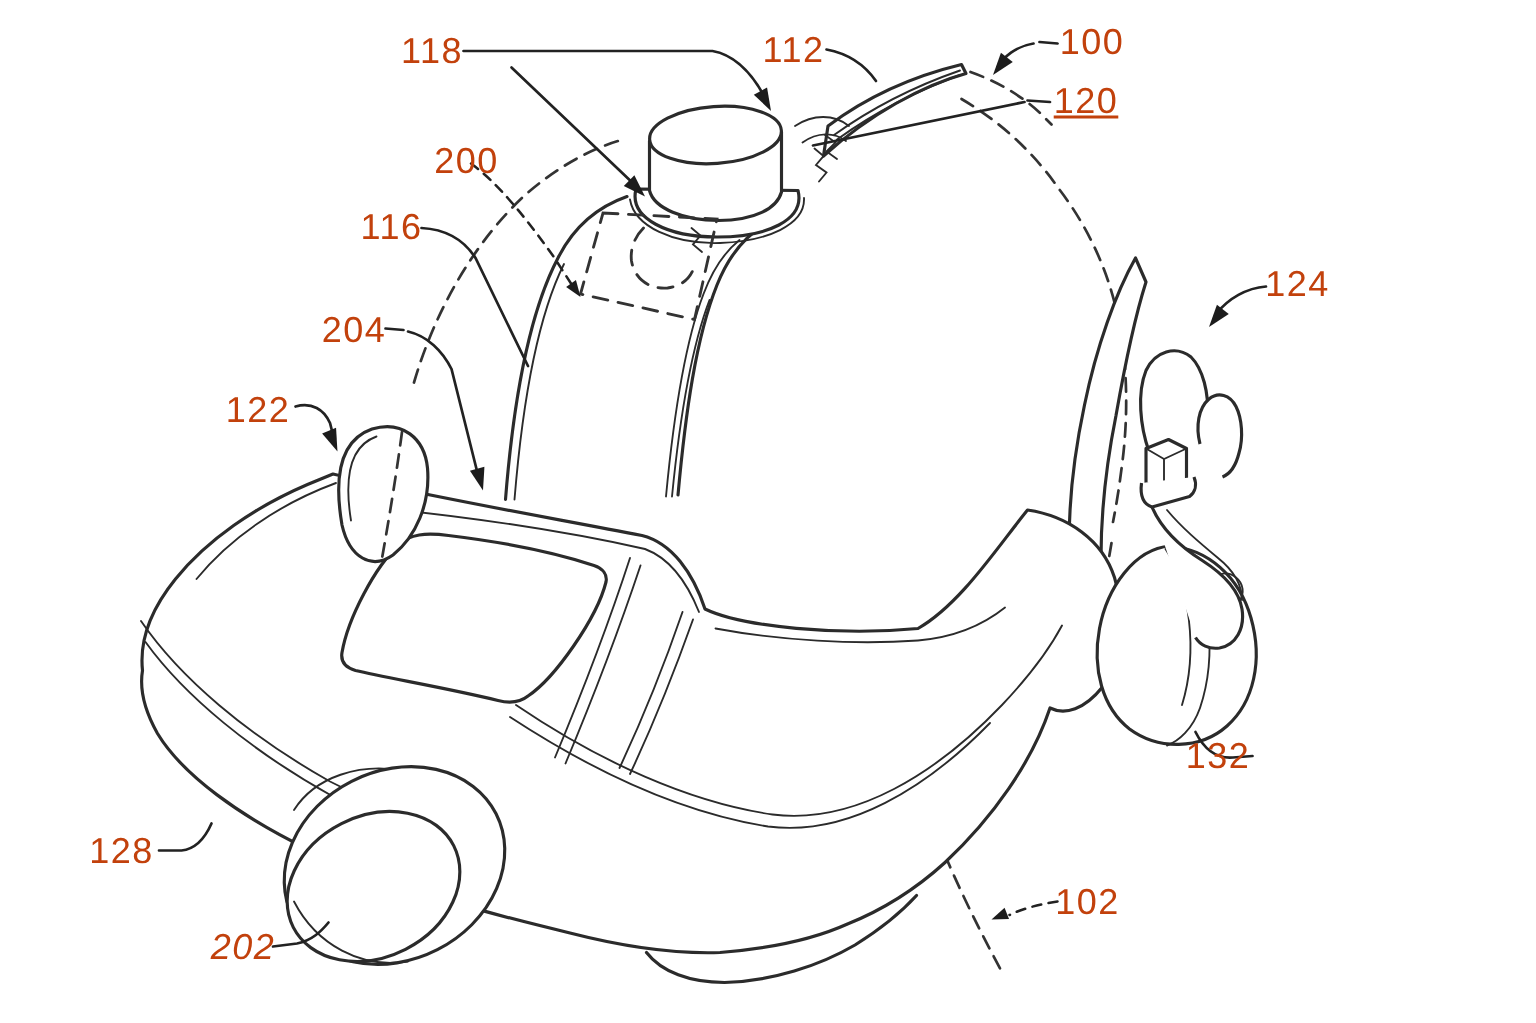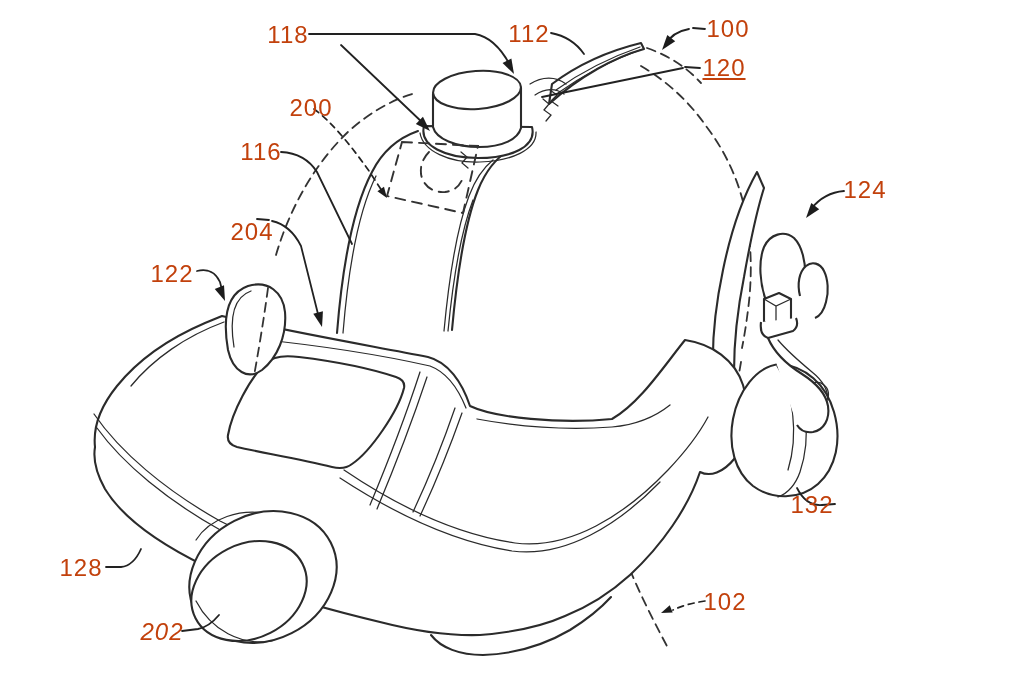--- a/index.html
+++ b/index.html
@@ -211,14 +211,14 @@
   <div class="ref-label" style="left:529px;top:34px;">112</div>
   <div class="ref-label" style="left:261px;top:152px;">116</div>
   <div class="ref-label" style="left:288px;top:35px;">118</div>
   <div class="ref-label" style="left:724px;top:68px;text-decoration:underline;">120</div>
   <div class="ref-label" style="left:172px;top:274px;">122</div>
   <div class="ref-label" style="left:865px;top:190px;">124</div>
   <div class="ref-label" style="left:81px;top:568px;text-align:right;">128</div>
   <div class="ref-label" style="left:812px;top:505px;">132</div>
   <div class="ref-label" style="left:293px;top:108px;margin-left:18px;">200</div>
   <div class="ref-label" style="left:162px;top:632px;font-style:italic;">202</div>
-  <div class="ref-label" style="left:236px;top:232px;margin-left:16px;">204</div>
+  <div class="ref-label" style="left:236px;top:221px;">204</div>
 </div>
 
 </body></html>

